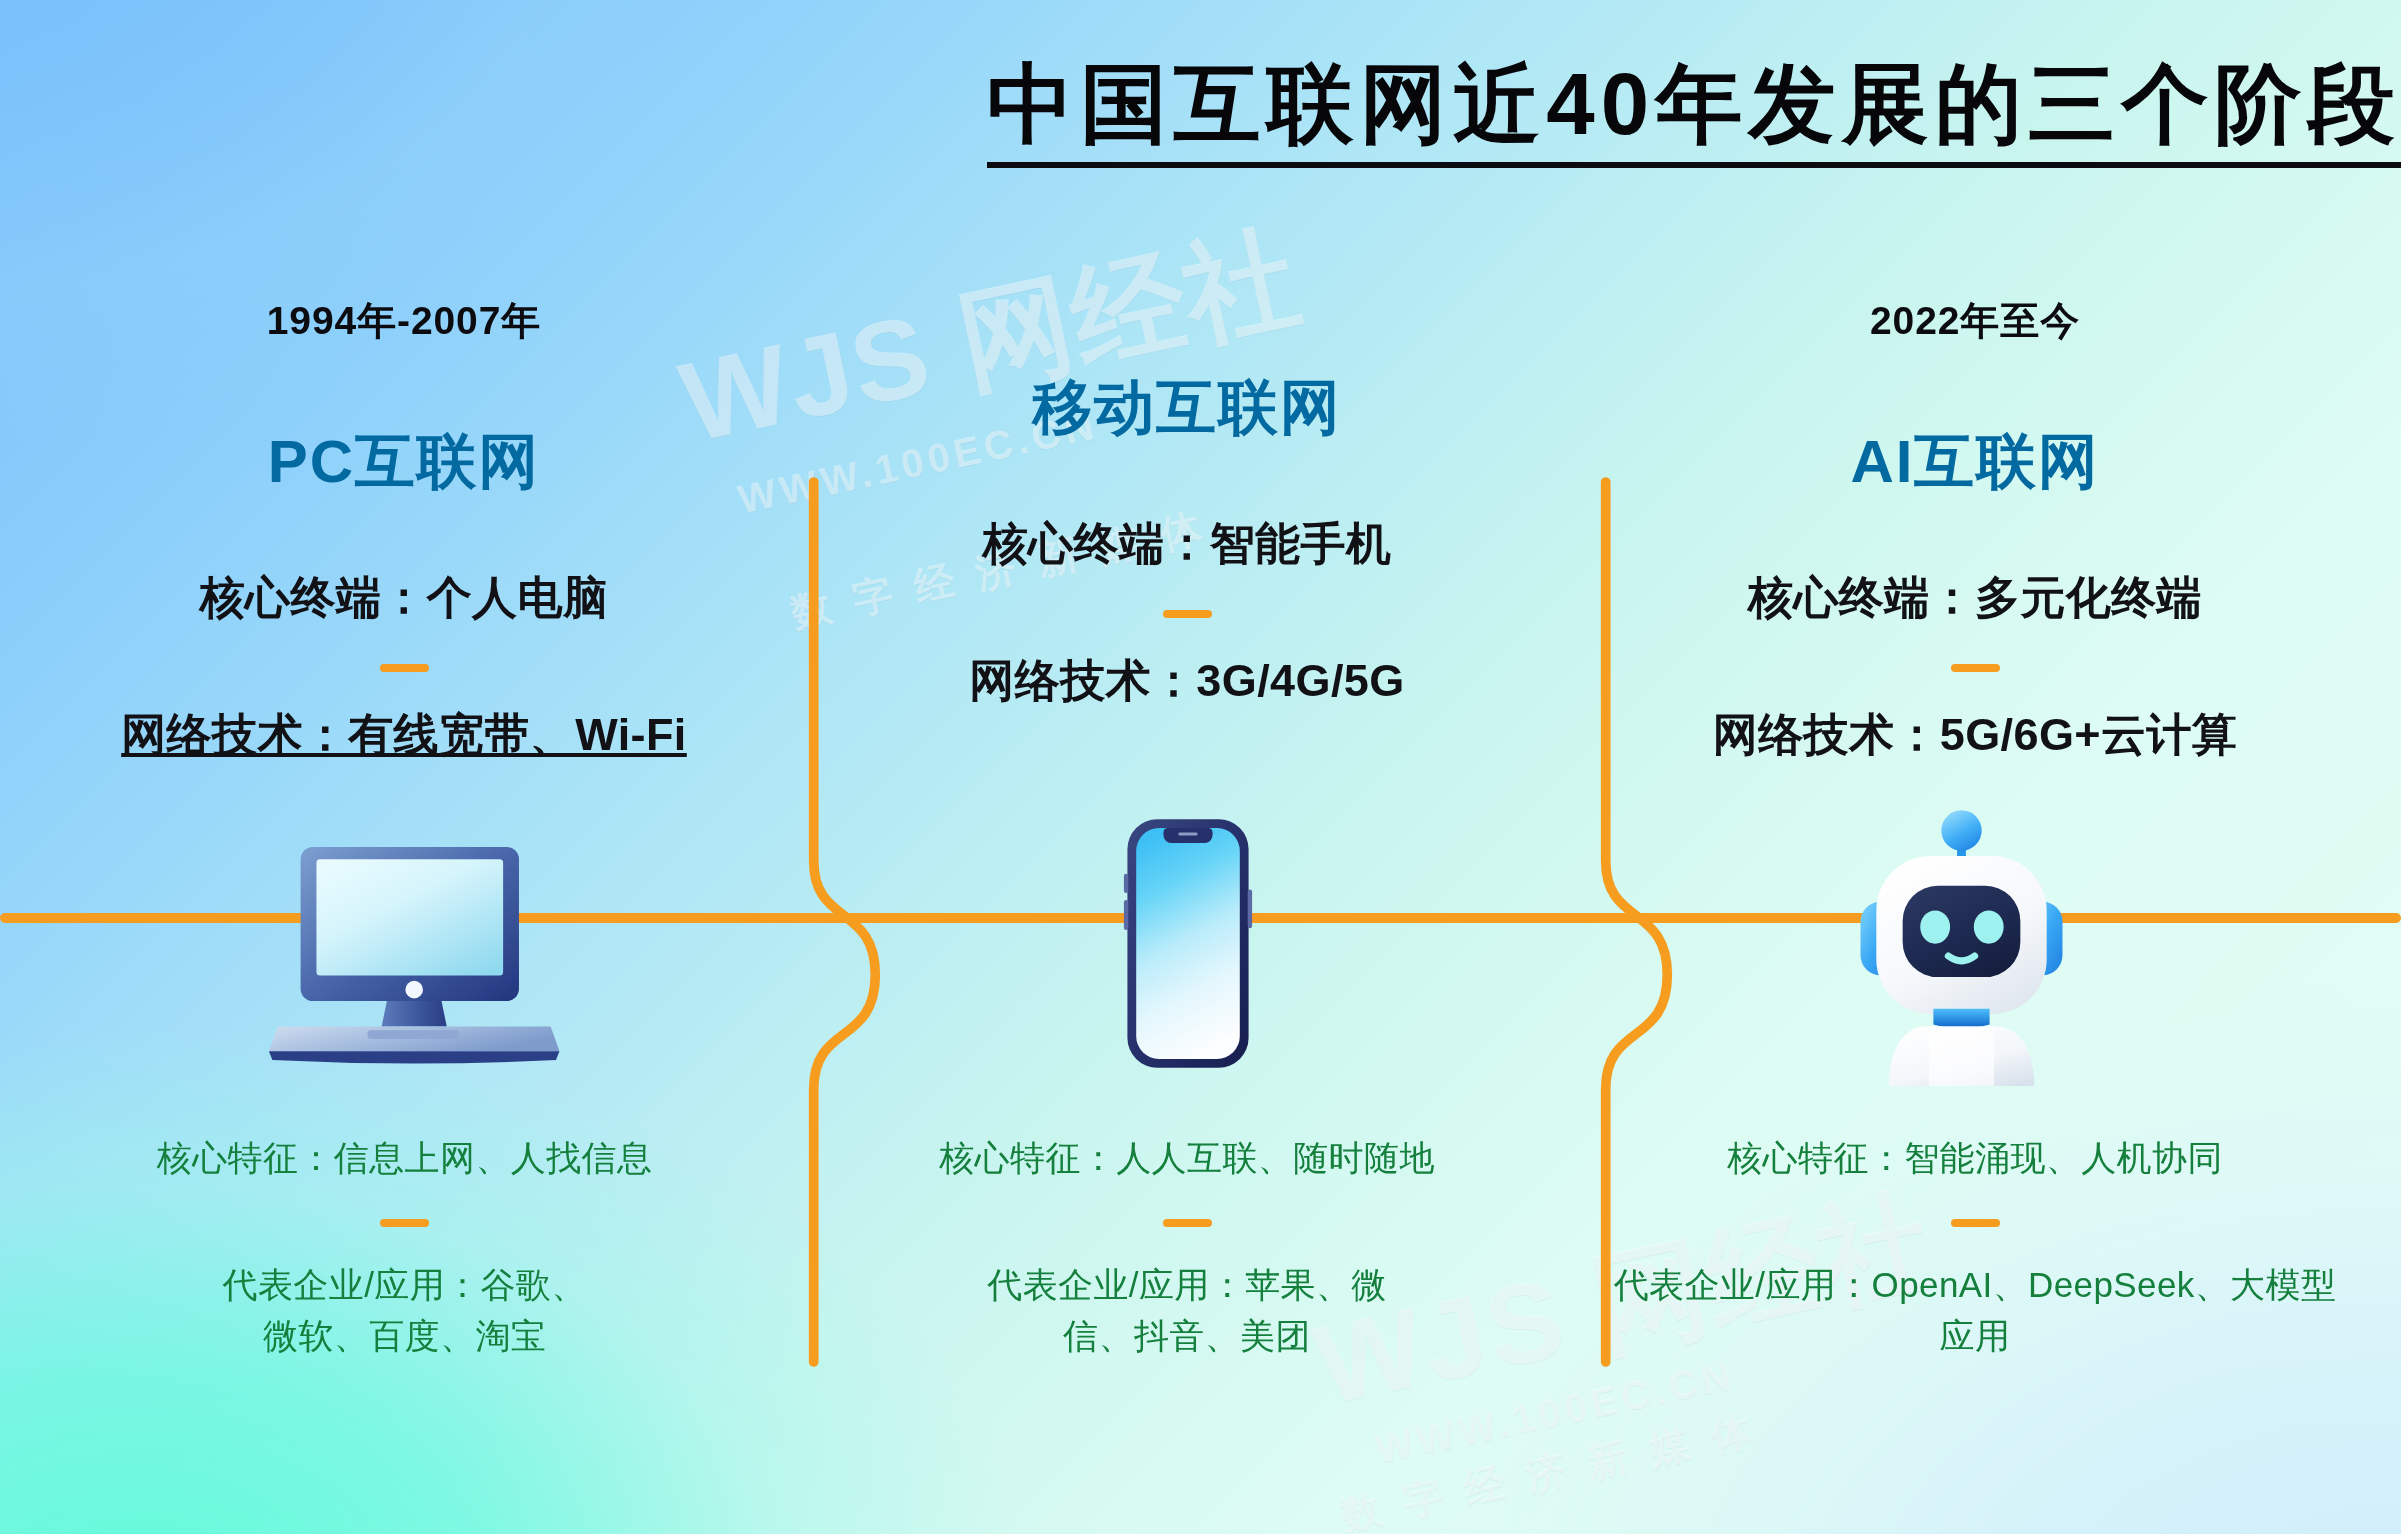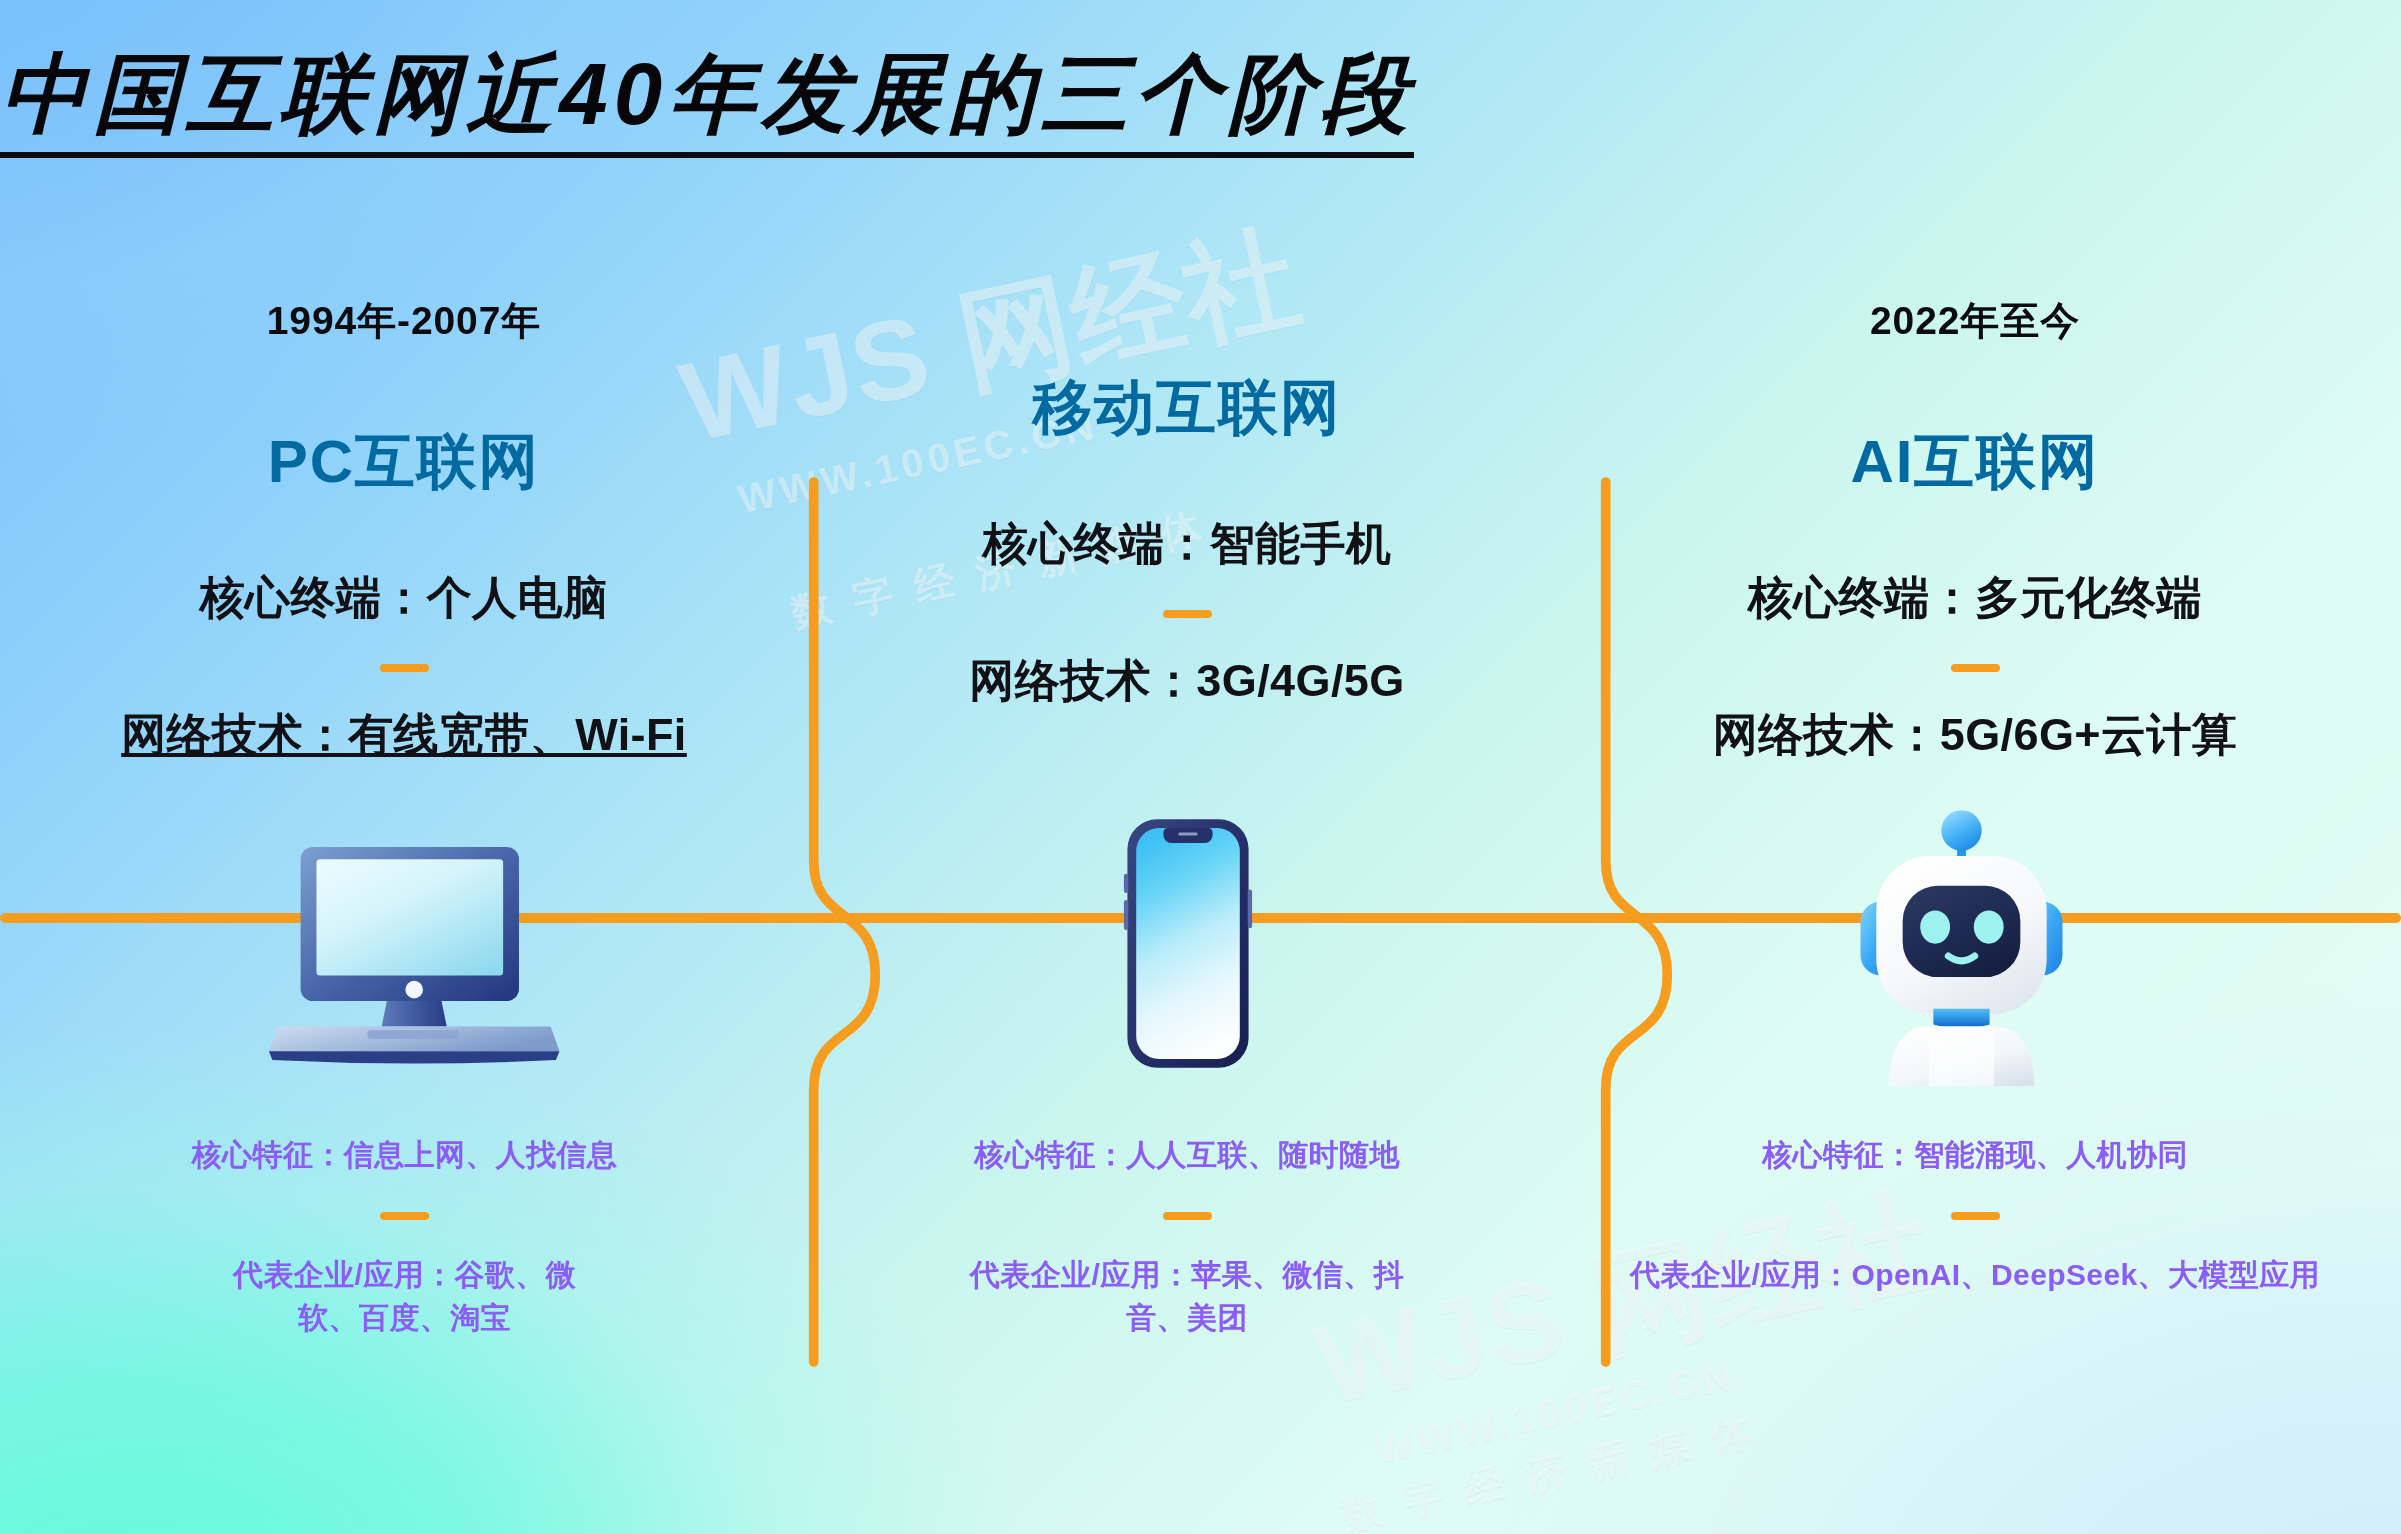--- a/index.html
+++ b/index.html
@@ -65,25 +65,24 @@
     white-space: nowrap;
     text-shadow: 0 0.9px 0 rgba(120,150,170,0.10);
   }
   .wm-logo { font-size: 113px; letter-spacing: 1.8px; }
   .wm-url  { font-size: 40px; letter-spacing: 4.4px; }
   .wm-tag  { font-size: 40px; letter-spacing: 23px; }
 
   
   .title-wrap {
     position: absolute;
-    top: 46px;
+    top: 56px;
     left: 0;
     width: 100%;
-    text-align: left;
-    font-style: italic;
+    text-align: right;
   }
   .title {
     display: inline-block;
     font-size: 87px;
     font-weight: 800;
     color: #07070a;
     letter-spacing: 6.2px;
     line-height: 1.1;
     padding-bottom: 10.6px;
     border-bottom: 6.2px solid #0b0b10;
@@ -152,23 +151,23 @@
     justify-content: center;
   }
 
   
   .col-bottom {
     position: absolute;
     width: 774px;
     text-align: center;
   }
   .bottom-line {
-    font-size: 30px;
-    font-weight: 700;
-    color: #8b5cf6;
+    font-size: 35px;
+    font-weight: 400;
+    color: #15803d;
     letter-spacing: 0.4px;
     line-height: 1.45;
   }
   .bottom-rule {
     width: 49px;
     height: 8px;
     background: #f69c1f;
     border-radius: 4.4px;
     margin: 35px auto 33px;
   }

